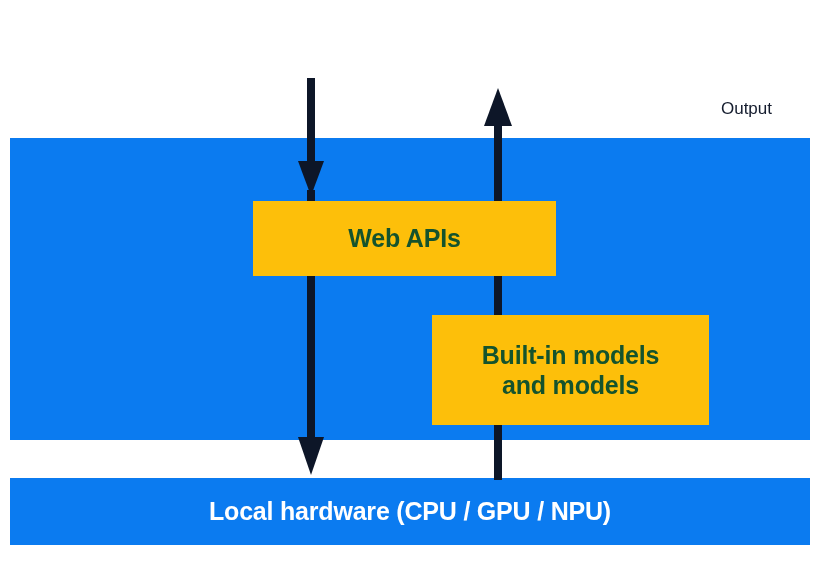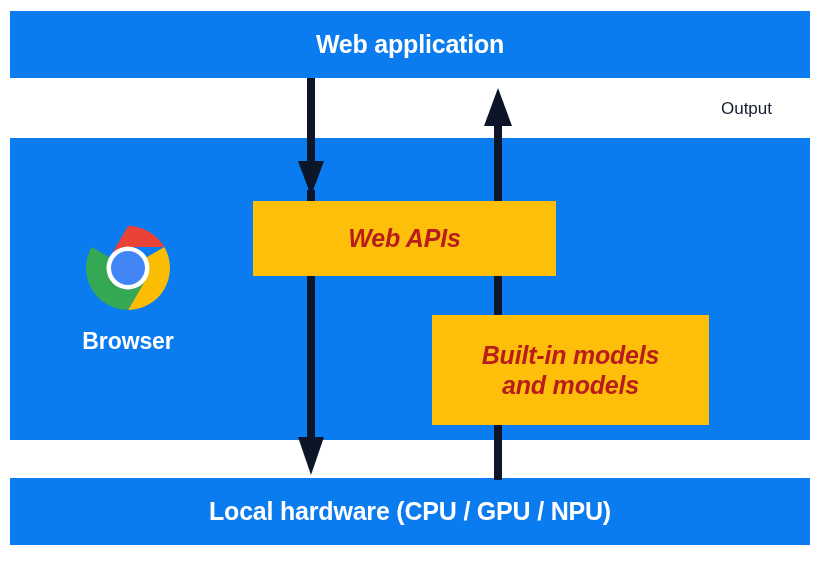--- a/index.html
+++ b/index.html
@@ -73,29 +73,28 @@
     font-weight: bold;
     letter-spacing: -0.2px;
   }
   .flow-input  { left: 111px; top: 100px;  text-align: left;  }
   .flow-output { right: 48px; top: 100px;  text-align: right; }
 
   
   .ybox {
     position: absolute;
     background: #fdbf0a;
-    color: #b91c1c;
+    color: #14532d;
     font-weight: bold;
     display: flex;
     align-items: center;
     justify-content: center;
     text-align: center;
     line-height: 1.22;
     box-sizing: border-box;
-    font-style: italic;
   }
   .ybox-webapis {
     left: 253px;
     top: 201px;
     width: 303px;
     height: 75px;
     font-size: 25px;
     letter-spacing: -0.2px;
   }
   .ybox-models {
@@ -127,23 +126,20 @@
     font-size: 23px;
     font-weight: bold;
     letter-spacing: -0.1px;
   }
 </style>
 </head>
 <body>
 
 <div id="diagram">
 
-  <div class="band band-top">
-    <div class="band-title">Web application</div>
-  </div>
 
   <div class="band band-middle"></div>
 
   <div class="band band-bottom">
     <div class="band-title">Local hardware (CPU / GPU / NPU)</div>
   </div>
 
   <svg class="arrow-layer" width="820" height="566" viewBox="0 0 820 566">
 
     <g>
@@ -157,35 +153,20 @@
       <polygon points="498,88 512,126 484,126" fill="#0d1628"></polygon>
       <rect x="494" y="120" width="8" height="360" fill="#0d1628"></rect>
     </g>
   </svg>
 
 
   <div class="flow-label flow-output">
     <span class="kind">Output</span>
   </div>
 
-  <div class="browser-group">
-    <svg class="chrome-logo" width="88" height="88" viewBox="0 0 176 176">
-
-      <path d="M88 4 A84 84 0 0 1 160.74 46 L88 46 A42 42 0 0 0 51.6 67 Z" fill="#ea4335"></path>
-
-      <path d="M160.74 46 A84 84 0 0 1 88 172 L124.4 109 A42 42 0 0 0 124.4 67 Z" fill="#fbbc04"></path>
-
-      <path d="M88 172 A84 84 0 0 1 15.26 46 L51.6 67 A42 42 0 0 0 124.4 109 Z" fill="#34a853"></path>
-
-      <circle cx="88" cy="88" r="43" fill="#ffffff"></circle>
-
-      <circle cx="88" cy="88" r="34" fill="#4285f4"></circle>
-    </svg>
-    <span class="browser-label">Browser</span>
-  </div>
 
   <div class="ybox ybox-webapis">
     <span>Web APIs</span>
   </div>
 
   <div class="ybox ybox-models">
     <span>
       <span>Built-in models</span><br>
       <span>and models</span>
     </span>

